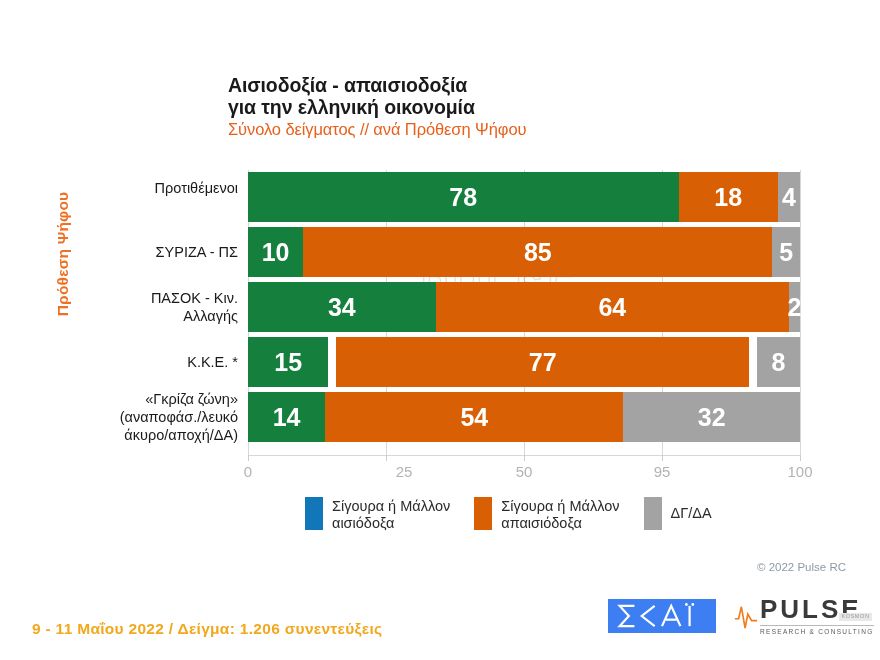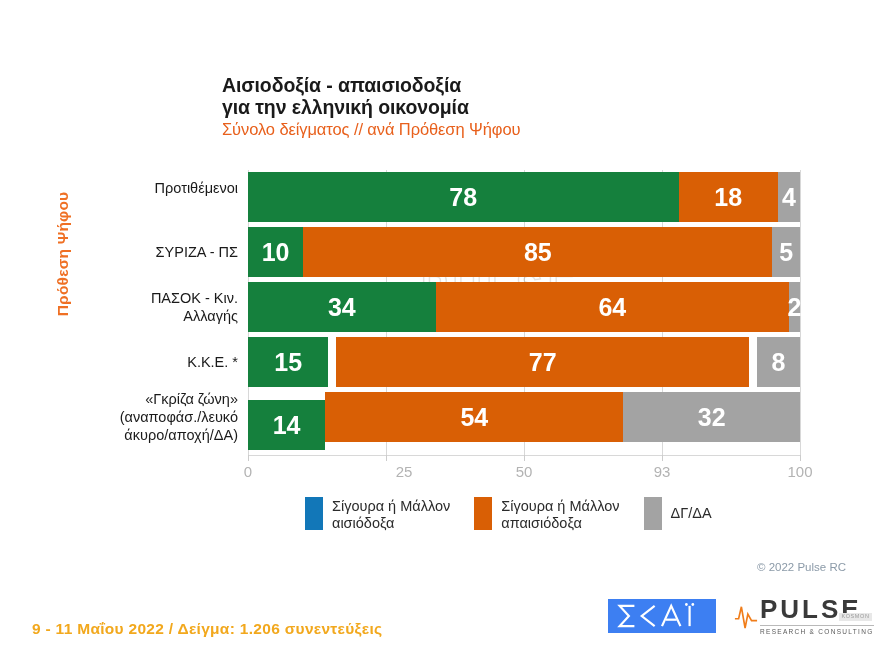--- a/index.html
+++ b/index.html
@@ -16,21 +16,21 @@
     position: relative;
     width: 880px;
     height: 660px;
     background: #ffffff;
     overflow: hidden;
   }
 
   
   .title-block {
     position: absolute;
-    left: 222px;
+    left: 228px;
     top: 74px;
     width: 520px;
   }
   .title-line {
     font-size: 19.5px;
     font-weight: bold;
     color: #1a1a1a;
     line-height: 22px;
     letter-spacing: -0.1px;
   }
@@ -354,21 +354,21 @@
             <span class="seg-val">15</span>
           </div>
           <div class="seg orange" style="width: 425.04px;">
             <span class="seg-val">77</span>
           </div>
           <div class="seg grey" style="width: 44.16px;">
             <span class="seg-val">8</span>
           </div>
         </div>
         <div class="row" style="top: 222px;">
-          <div class="seg blue" style="width: 77.28px; margin-top: 8px;">
+          <div class="seg blue" style="width: 77.28px;">
             <span class="seg-val">14</span>
           </div>
           <div class="seg orange" style="width: 298.08px;">
             <span class="seg-val">54</span>
           </div>
           <div class="seg grey" style="width: 176.64px;">
             <span class="seg-val">32</span>
           </div>
         </div>
       </div>
@@ -376,21 +376,21 @@
 
   <div class="xaxis" id="xaxis">
     <div class="xaxis-line"></div>
   <div class="tick" style="left: 0px;"></div>
       <div class="tick-label" style="left: 0px;">0</div>
       <div class="tick" style="left: 138px;"></div>
       <div class="tick-label" style="left: 156px;">25</div>
       <div class="tick" style="left: 276px;"></div>
       <div class="tick-label" style="left: 276px;">50</div>
       <div class="tick" style="left: 414px;"></div>
-      <div class="tick-label" style="left: 414px;">93</div>
+      <div class="tick-label" style="left: 414px;">95</div>
       <div class="tick" style="left: 552px;"></div>
       <div class="tick-label" style="left: 552px;">100</div>
     </div>
 
   <div class="legend" id="legend">
       <div class="legend-item">
         <div class="swatch blue"></div>
         <div class="legend-label">
           <div>Σίγουρα ή Μάλλον</div>
           <div>αισιόδοξα</div>

